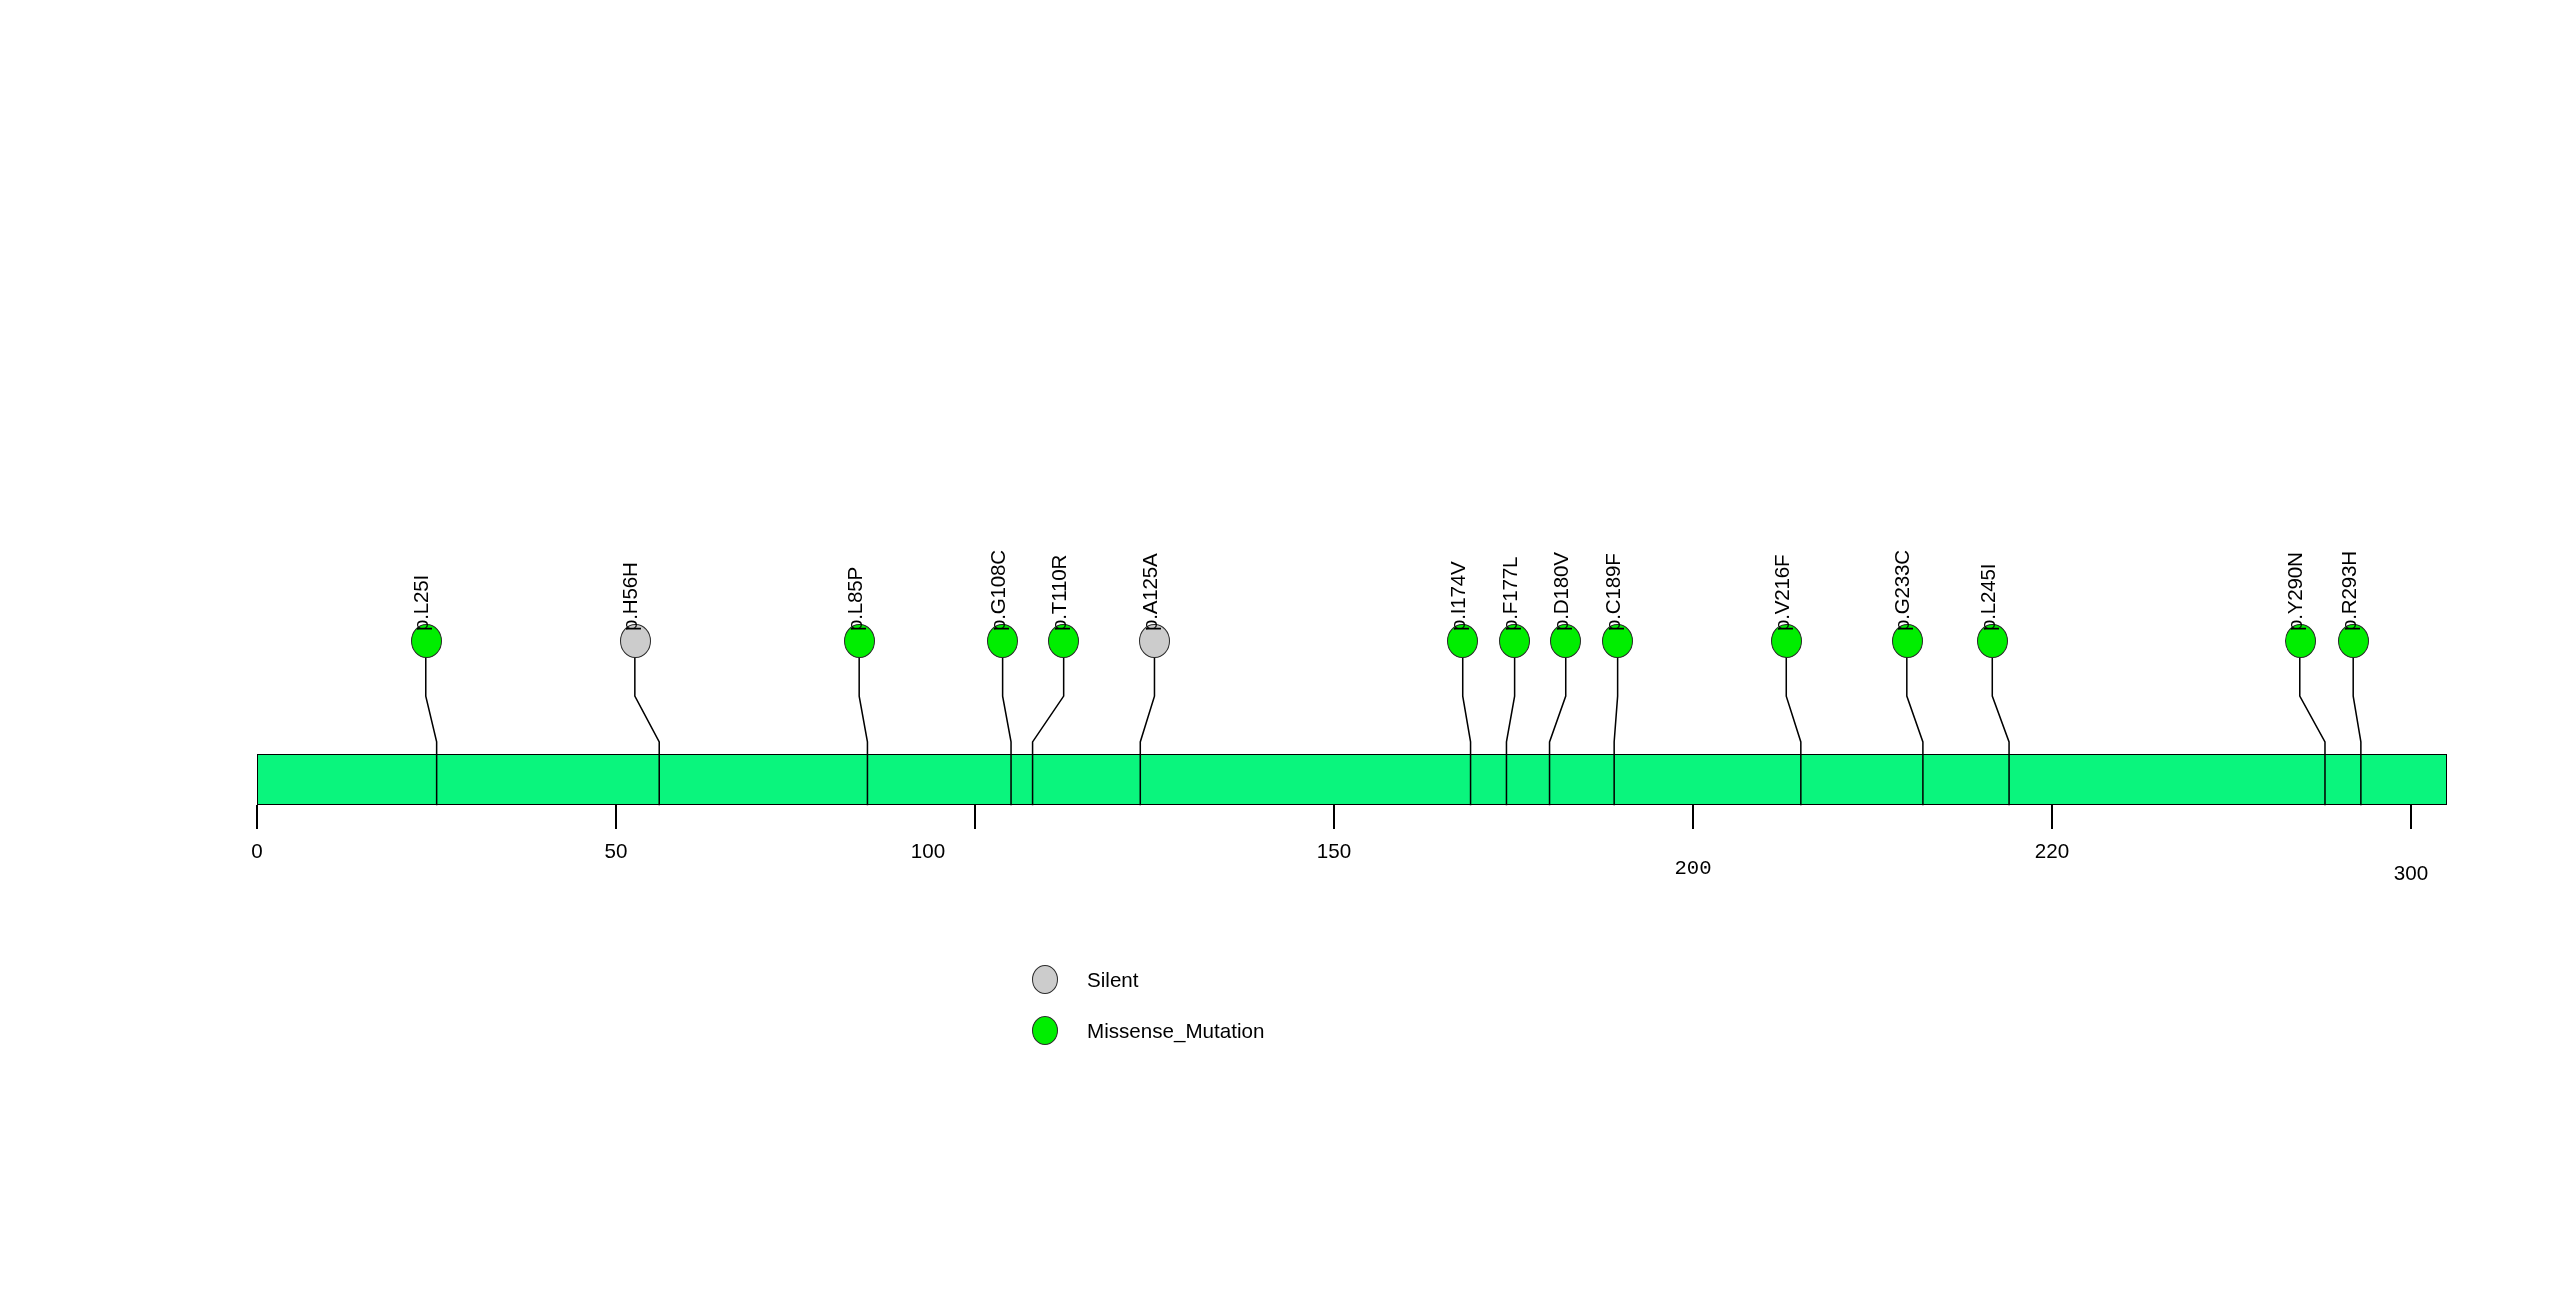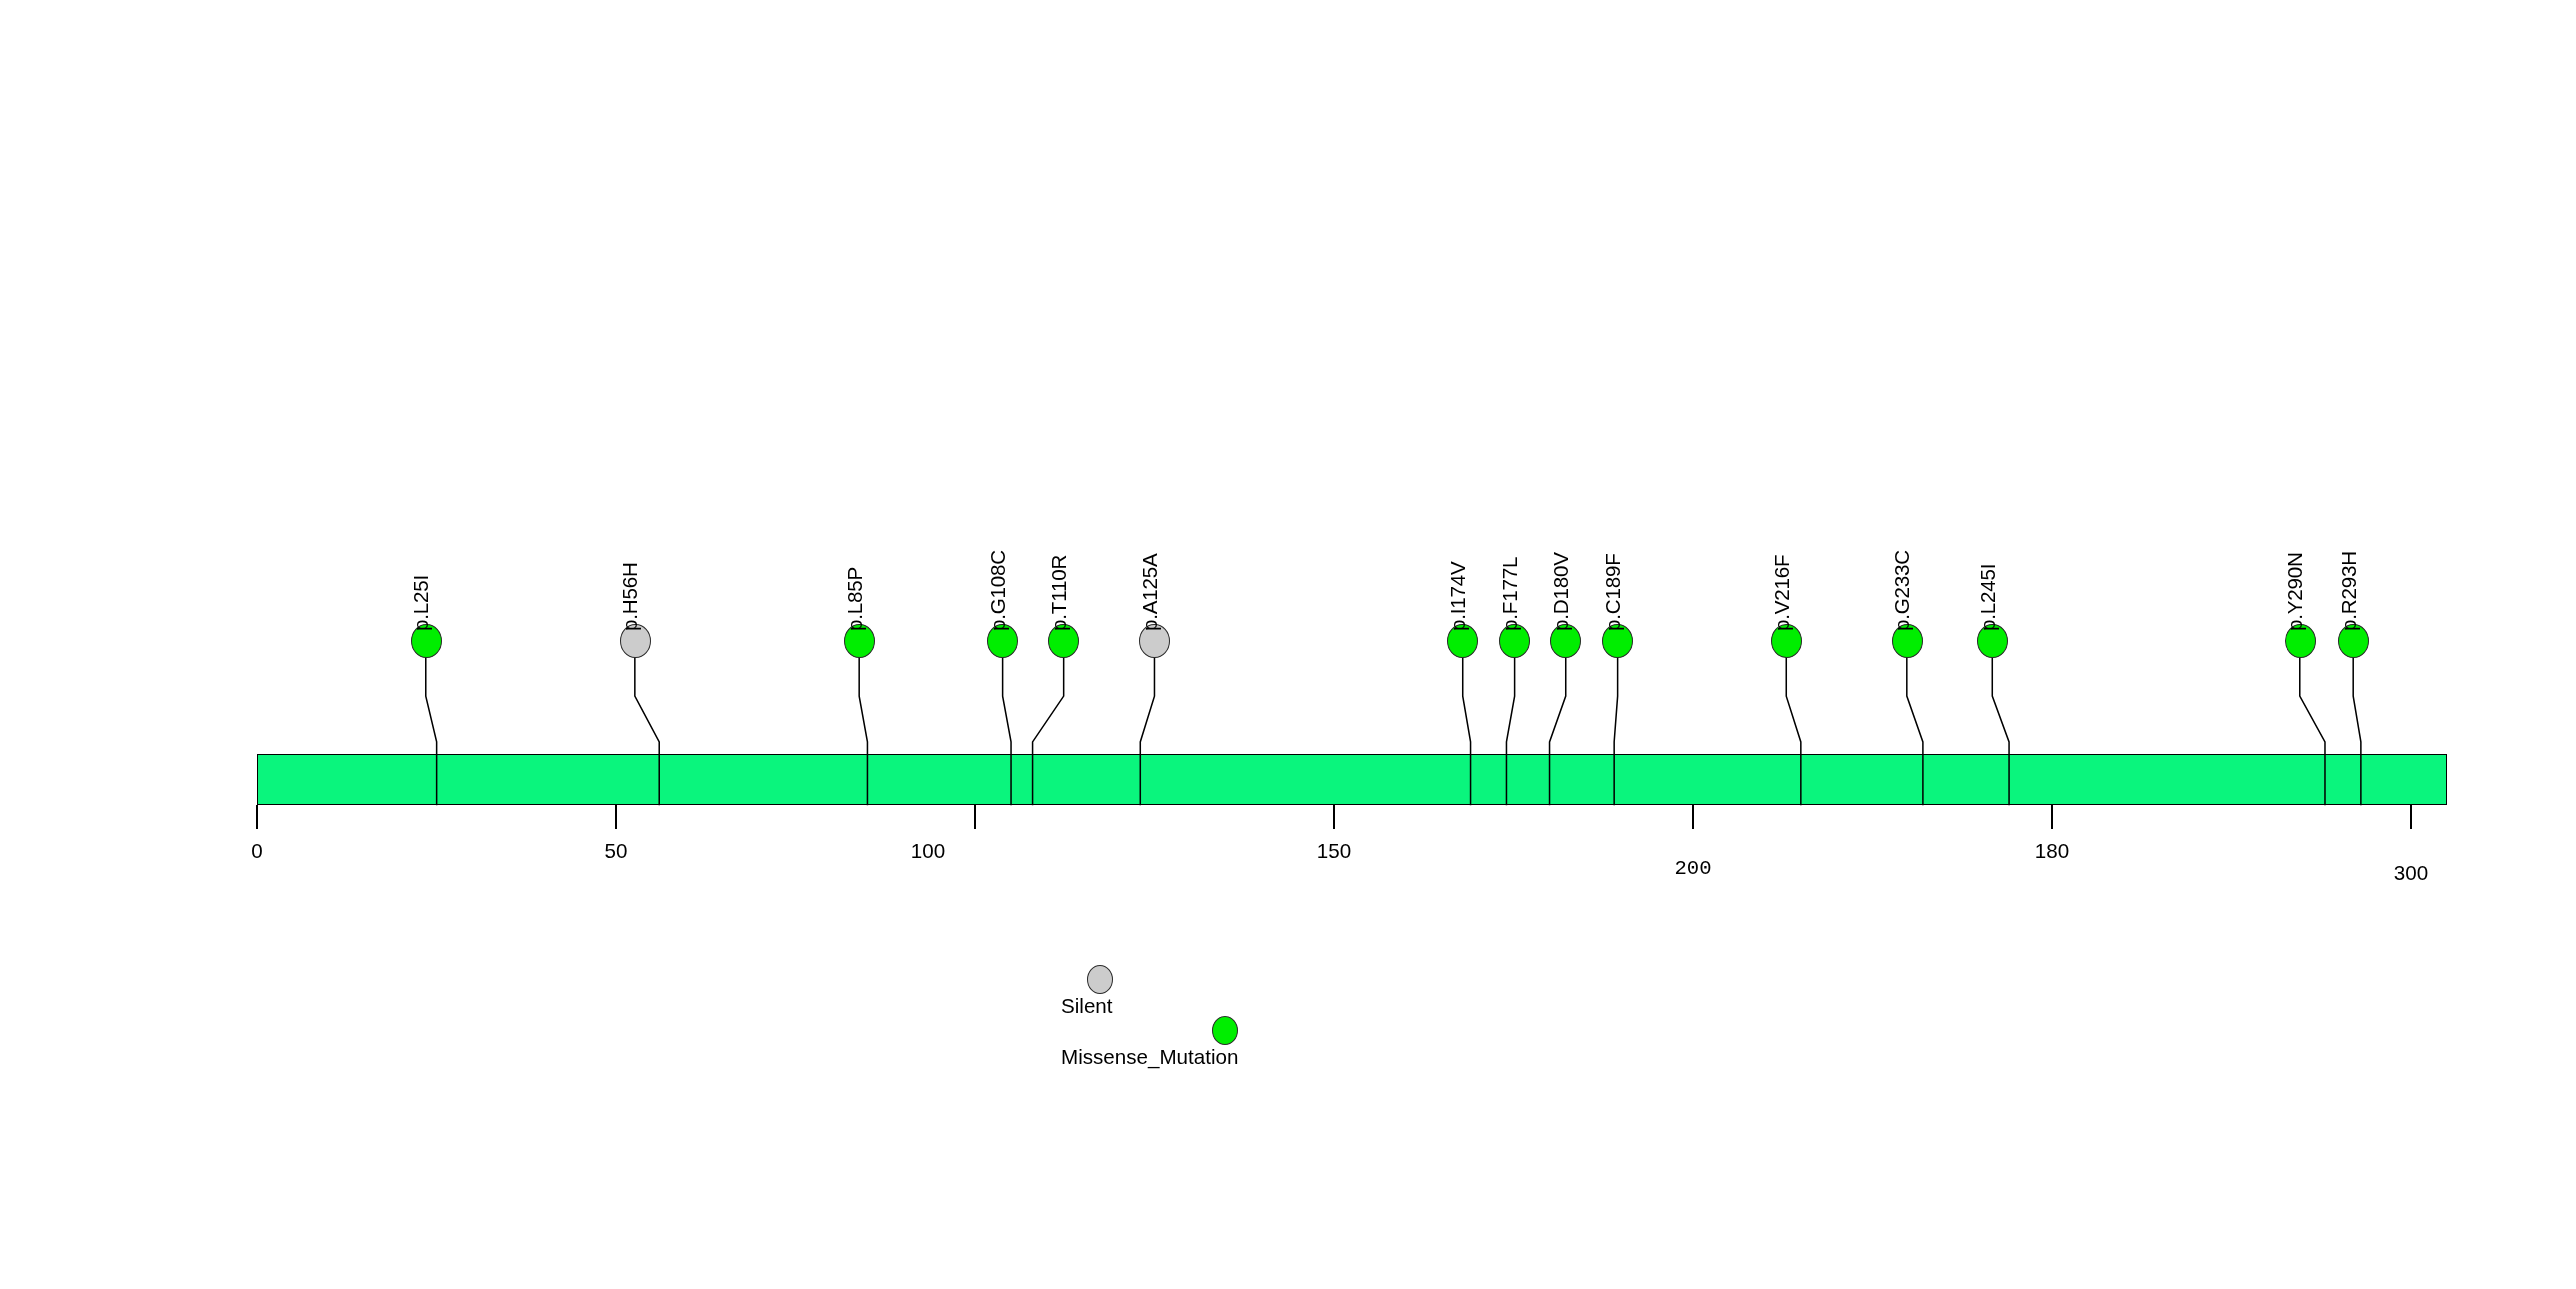--- a/index.html
+++ b/index.html
@@ -59,22 +59,21 @@
     white-space: nowrap;
   }
 
   
   .legend {
     position: absolute;
   }
   .legend-row {
     position: absolute;
     display: flex;
-    align-items: flex-end;
-    flex-direction: column;
+    align-items: center;
   }
   .legend-swatch {
     width: 26px;
     height: 29px;
     box-sizing: border-box;
     border: 1.5px solid #2b2b2b;
     border-radius: 50%;
     flex: 0 0 auto;
   }
   .legend-text {
@@ -169,21 +168,21 @@
       <div class="axis-tick-label" style="left: 257px; top: 839px;">0</div>
       <div class="axis-tick" style="left: 615px; top: 805px; height: 24.4px;"></div>
       <div class="axis-tick-label" style="left: 616px; top: 839px; text-align: center;">50</div>
       <div class="axis-tick" style="left: 974px; top: 805px; height: 24.4px;"></div>
       <div class="axis-tick-label" style="left: 928px; top: 839px;">100</div>
       <div class="axis-tick" style="left: 1333px; top: 805px; height: 24.4px;"></div>
       <div class="axis-tick-label" style="left: 1334px; top: 839px;">150</div>
       <div class="axis-tick" style="left: 1692px; top: 805px; height: 24.4px;"></div>
       <div class="axis-tick-label" style="left: 1693px; top: 857px; font-family: Liberation Mono, monospace;">200</div>
       <div class="axis-tick" style="left: 2051px; top: 805px; height: 24.4px;"></div>
-      <div class="axis-tick-label" style="left: 2052px; top: 839px;">180</div>
+      <div class="axis-tick-label" style="left: 2052px; top: 839px;">220</div>
       <div class="axis-tick" style="left: 2410px; top: 805px; height: 24.4px;"></div>
       <div class="axis-tick-label" style="left: 2411px; top: 839px; margin-top: 22px;">300</div>
     </div>
 
   <div class="legend" id="legend" style="left: 1032px; top: 965px;">
       <div class="legend-row" style="left: 0px; top: 0px;">
         <span class="legend-swatch" style="background: rgb(204, 204, 204);"></span>
         <span class="legend-text">Silent</span>
       </div>
       <div class="legend-row" style="left: 0px; top: 51px;">

